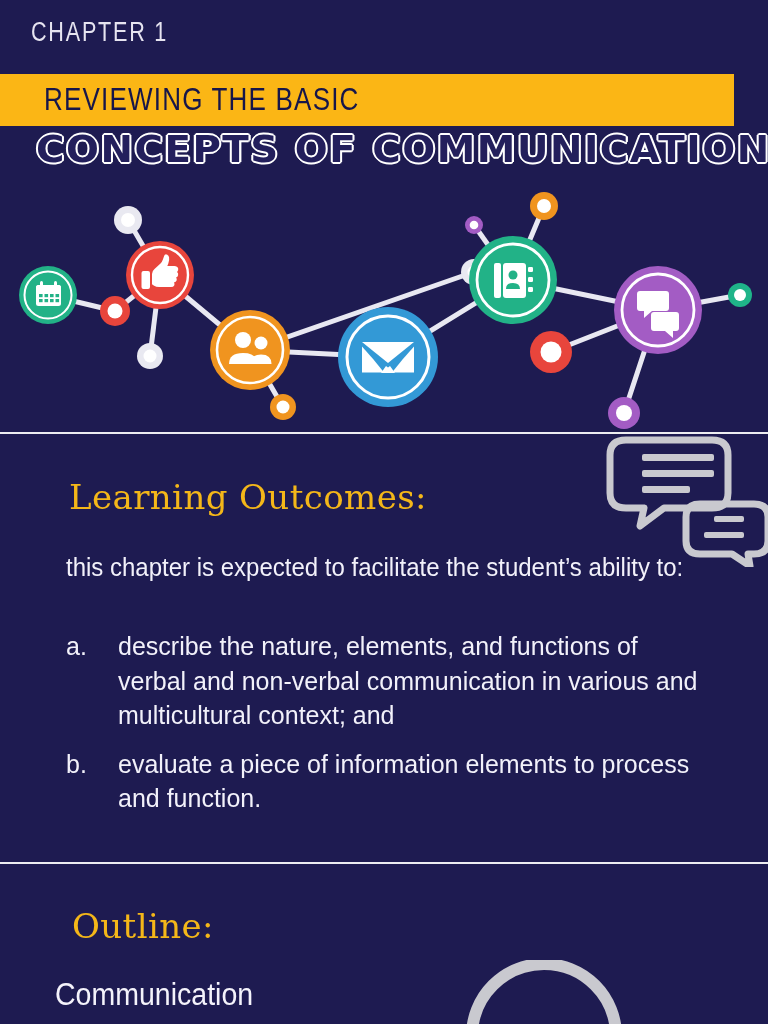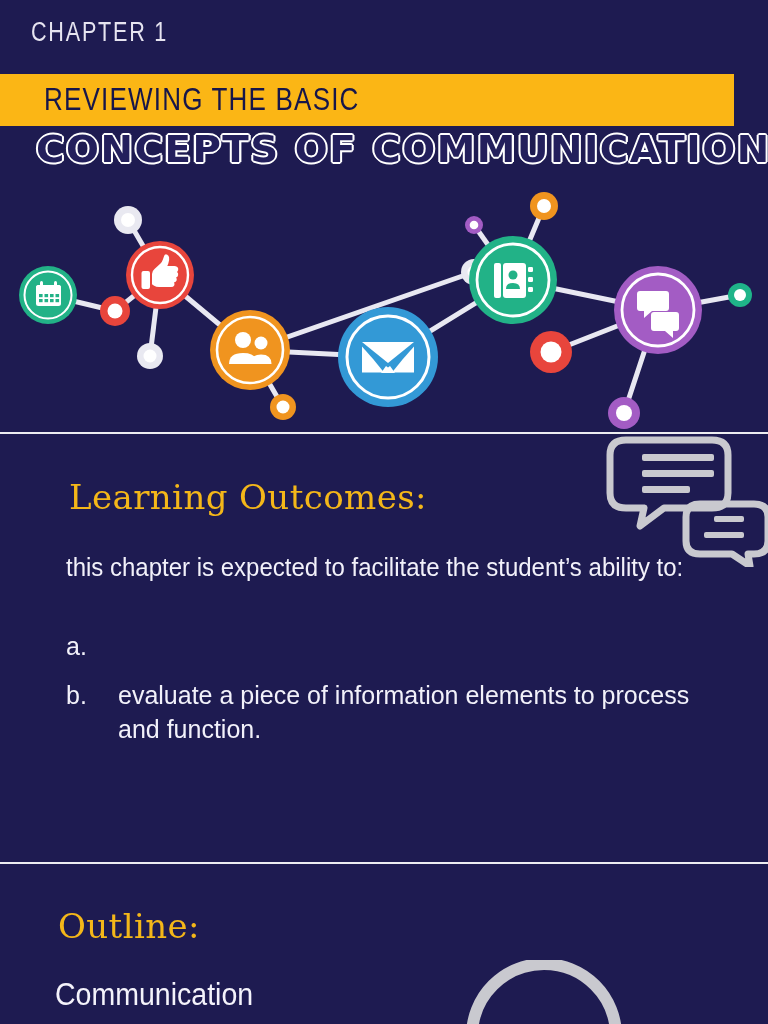--- a/index.html
+++ b/index.html
@@ -164,21 +164,21 @@
     pointer-events: none;
   }
 
   
   .outline {
     position: absolute;
     left: 0; top: 864px;
     width: 768px; height: 160px;
     overflow: hidden;
   }
-  .outline .section-heading { left: 58px; top: 45px; }
+  .outline .section-heading { left: 72px; top: 45px; }
 
   .outline-first-item {
     position: absolute;
     left: 55px; top: 113px;
     width: 330px;
     font-family: "Liberation Sans Narrow", "Liberation Sans", sans-serif;
     font-size: 31px;
     color: #f4f3fb;
     line-height: 1.18;
     transform: scaleX(0.92);
@@ -358,20 +358,21 @@
       </svg>
     </div>
 
     <div class="section-heading">Learning Outcomes:</div>
 
     <div class="outcomes-intro">this chapter is expected to facilitate the student’s ability to:</div>
 
     <div class="outcome-list">
       <div class="outcome-item">
         <span class="outcome-marker">a.</span>
+        <span class="outcome-text">describe the nature, elements, and functions of verbal and non-verbal communication in various and multicultural context; and</span>
       </div>
       <div class="outcome-item">
         <span class="outcome-marker">b.</span>
         <span class="outcome-text">evaluate a piece of information elements to process and function.</span>
       </div>
     </div>
   </div>
 
   <div class="divider divider-2"></div>
 

